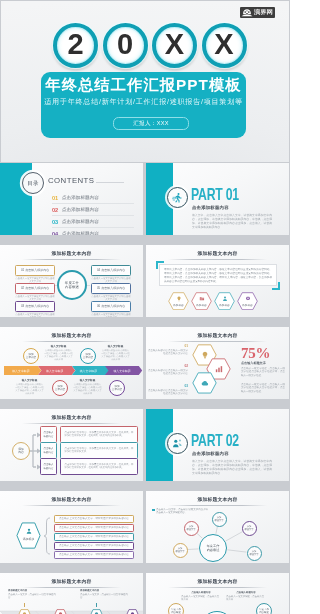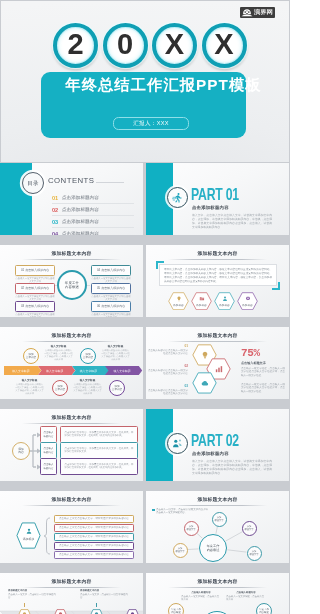--- a/index.html
+++ b/index.html
@@ -30,21 +30,21 @@
                         inset 0 0 4px 1px rgba(205,242,248,.95);
              box-sizing:border-box;
              display:flex;align-items:center;justify-content:center;
              font-size:29px;line-height:1;color:#2f2f2f;
              font-family:"Liberation Sans",sans-serif;font-weight:600;
              padding-bottom:3px;}
   #cov-banner{position:absolute;left:40px;top:71px;width:205px;height:66px;
               background:#15b0c3;border-radius:9px;}
   #cov-title{position:absolute;left:0;top:4px;width:205px;text-align:center;
              font-size:15.3px;font-weight:bold;color:#ffffff;
-             letter-spacing:1.05px;line-height:18px;padding-left:20px;}
+             letter-spacing:1.05px;line-height:18px;}
   #cov-sub{position:absolute;left:0;top:25.5px;width:205px;text-align:center;
            font-size:7.1px;color:#e3f7fa;letter-spacing:.73px;line-height:9px;}
   #cov-pres{position:absolute;left:72px;top:45px;width:74px;height:11px;
             border:.8px solid #8fdfe8;border-radius:5.5px;
             display:flex;align-items:center;justify-content:center;
             font-size:5.6px;color:#f0fcfd;letter-spacing:.3px;}
   #watermark{position:absolute;left:239px;top:6px;height:11px;width:35px;
              background:#3d3d3d;border-radius:1px;display:flex;align-items:center;
              padding:0 1px;box-sizing:border-box;}
   #wm-logo{width:12px;height:9.5px;flex:0 0 auto;}
@@ -117,22 +117,22 @@
      font-size:2.6px;line-height:3.2px;color:#5d656e;}
   .tl-txt{position:absolute;width:29px;text-align:center;}
   .tl-txt .t{font-size:2.6px;color:#5c646d;font-weight:bold;margin-bottom:1px;}
   .tl-txt .b{font-size:2.2px;line-height:3.0px;color:#a6acb2;}
 
   .st-item{position:absolute;left:2px;width:40px;text-align:right;}
   .st-item .n{font-size:3.2px;font-weight:bold;margin-bottom:.5px;}
   .st-item .t{font-size:2.5px;line-height:3.2px;color:#9aa1a8;}
   .st-hex{position:absolute;width:25px;height:22px;}
   .st-hex .hxic{position:absolute;left:50%;top:50%;transform:translate(-50%,-50%);width:8px;height:8px;}
-  #st-val{position:absolute;left:95px;top:21px;font-size:11px;font-weight:bold;color:#d9636b;
-     letter-spacing:-.3px;line-height:11px;font-family:Liberation Mono, monospace;}
+  #st-val{position:absolute;left:95px;top:21px;font-size:15px;font-weight:bold;color:#d9636b;
+     letter-spacing:-.3px;line-height:11px;font-family:Liberation Serif, serif;}
   #st-cap{position:absolute;left:95px;top:34px;font-size:3.1px;font-weight:bold;color:#5c646d;}
   #st-body{position:absolute;left:95px;top:40px;width:44px;font-size:2.5px;line-height:3.3px;color:#9aa1a8;text-align:justify;}
   #st-body2{position:absolute;left:95px;top:56px;width:44px;font-size:2.5px;line-height:3.3px;color:#9aa1a8;text-align:justify;}
 
   #fl-circ{position:absolute;left:12px;top:33px;width:18px;height:18px;border-radius:50%;
      background:#fbfcfc;border:1.4px solid #d3b06a;box-sizing:border-box;
      display:flex;flex-direction:column;align-items:center;justify-content:center;
      font-size:2.8px;line-height:3.5px;color:#5d656e;}
   .fl-row{position:absolute;left:40px;width:98px;height:17px;}
   .fl-box{position:absolute;left:0;top:0;width:17px;height:17px;border:.9px solid #ccc;
@@ -201,20 +201,21 @@
      <path d="M10.4 11.2h5.2l-1 1.7h-3.2z" fill="#3d3d3d"></path>
    </svg>
    <span id="wm-text">演界网</span>
  </div>
 <div class="cov-digit" style="left:52px">2</div>
 <div class="cov-digit" style="left:101.5px">0</div>
 <div class="cov-digit" style="left:151px">X</div>
 <div class="cov-digit" style="left:200.5px">X</div>
 <div id="cov-banner">
    <div id="cov-title">年终总结工作汇报PPT模板</div>
+   <div id="cov-sub">适用于年终总结/新年计划/工作汇报/述职报告/项目策划等</div>
    <div id="cov-pres">汇报人：XXX</div>
  </div>
 </div>
 <div class="th" style="left:0px;top:163px">
 <div id="toc-band"></div>
 <div id="toc-badge">目录</div>
 <div id="toc-heading">CONTENTS</div>
 <div id="toc-hline"></div>
 <div class="toc-row" style="top:31.5px">
         <span class="toc-num" style="color:#e8b43c">01</span>

